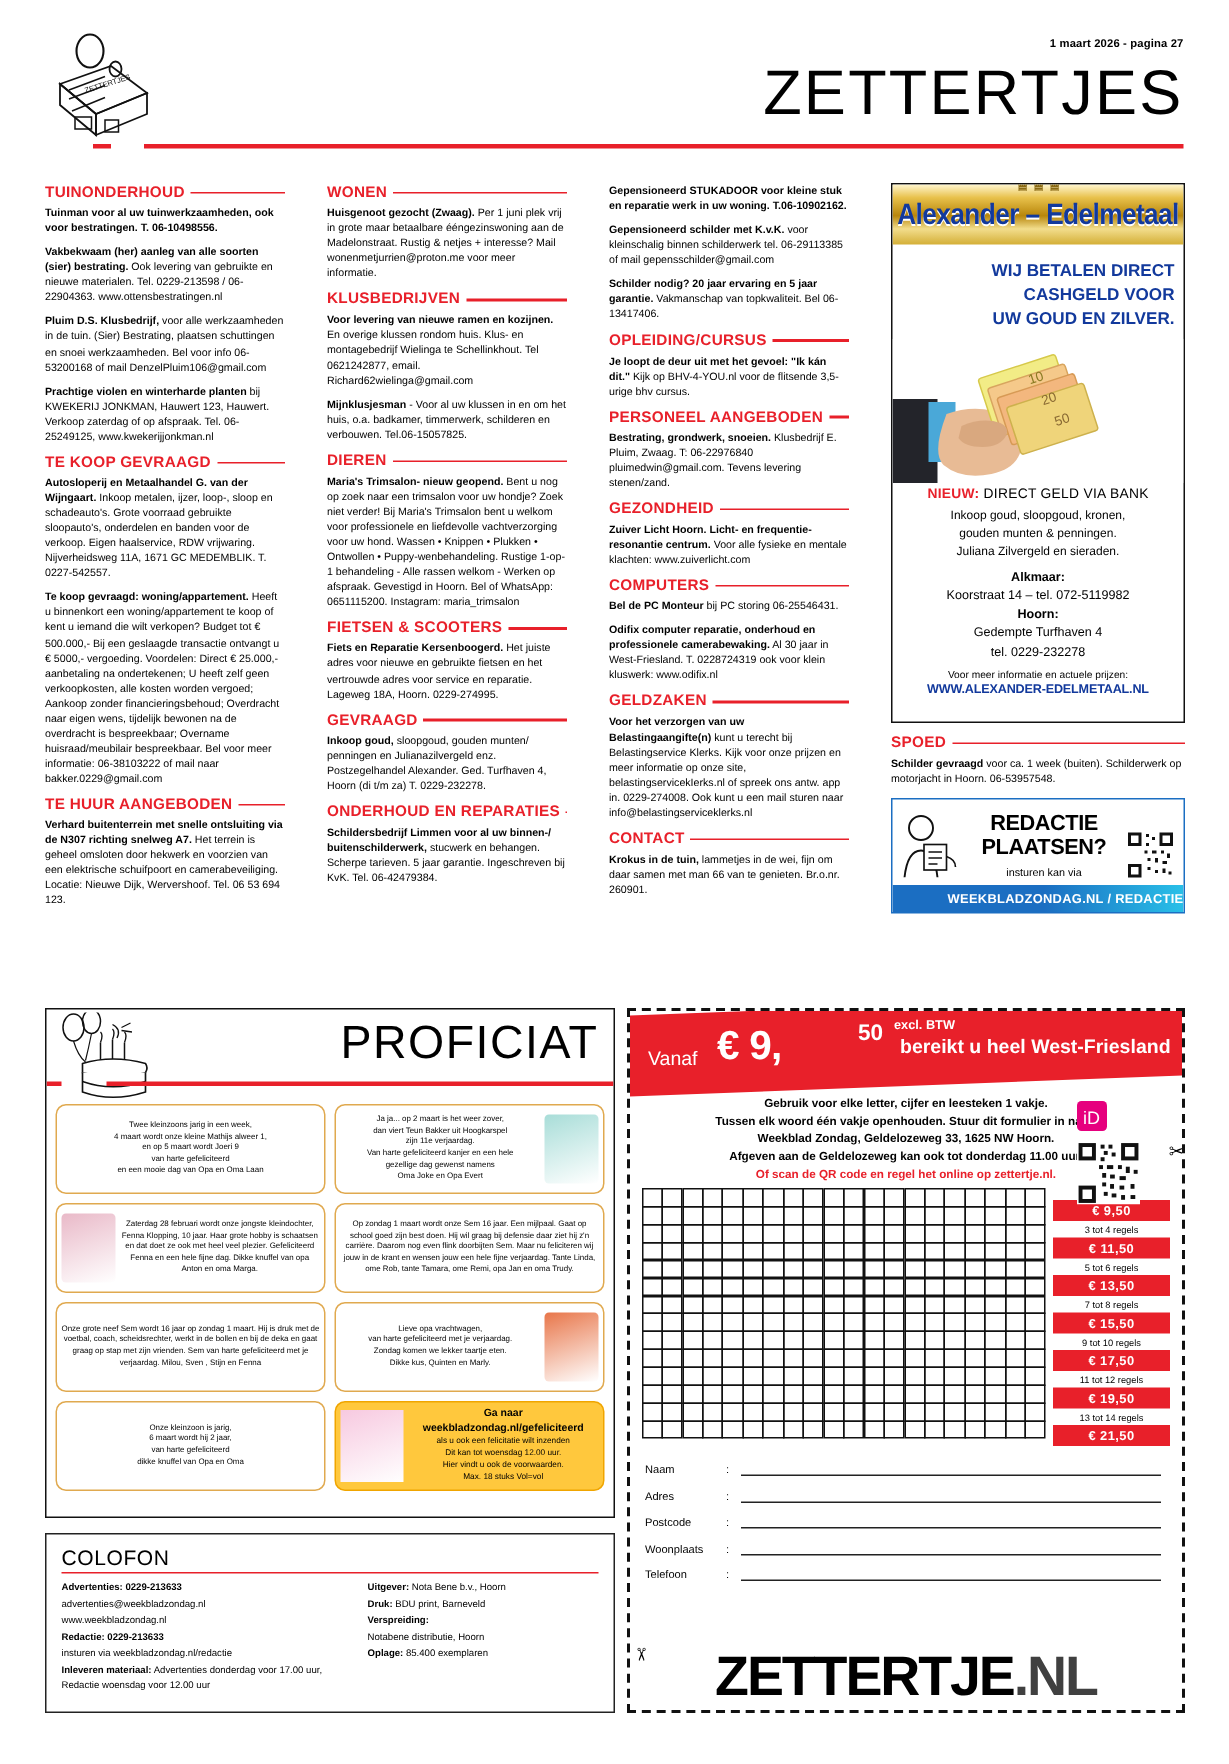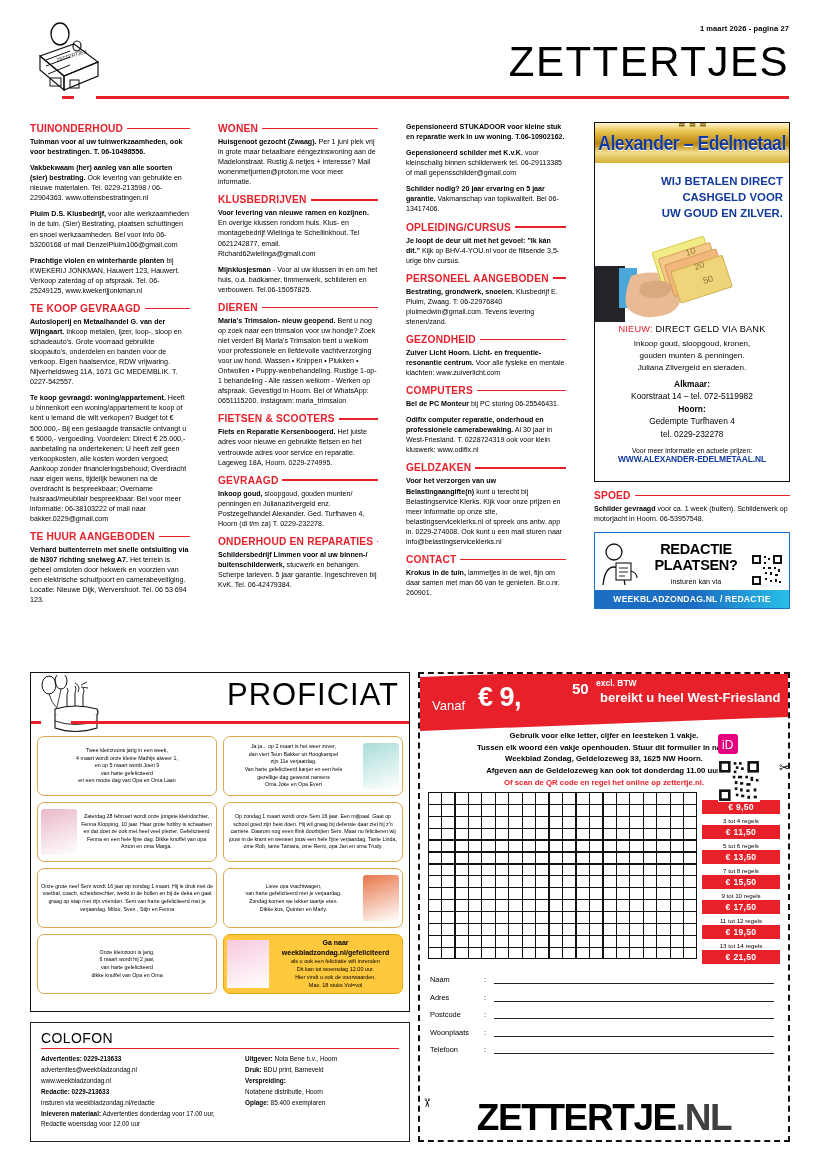--- a/index.html
+++ b/index.html
@@ -77,41 +77,41 @@
   }
   .alex-photo {
     position:relative; height: 96px; overflow:hidden; background:#fff;
   }
   .hand {
     position:absolute; left:-6px; bottom:-2px; width:150px; height:92px;
   }
   .alex-new {
     text-align:center; font-size:9.2px; letter-spacing:.2px; padding:2px 0 4px;
   }
-  .alex-new b { color:#e8202a; font-weight:normal; }
+  .alex-new b { color:#e8202a; font-weight:bold; }
   .alex-body { text-align:center; font-size:8px; line-height:1.5; padding:0 6px; }
   .alex-city { text-align:center; font-size:8.4px; line-height:1.5; padding-top:4px; }
   .alex-city b { font-weight:bold; }
   .alex-foot { text-align:center; font-size:6.8px; padding:6px 4px 0; }
   .alex-url { color:#12399c; font-weight:bold; font-size:8.4px; letter-spacing:-.1px; }
 
   
   .redactie {
     width:196px; border:1.5px solid #1b6ec2; margin-top:8px; background:#fff;
     position:relative; overflow:hidden;
   }
   .redactie-top { display:flex; align-items:center; padding:8px 6px 4px; gap:4px; }
   .red-person { width:40px; height:44px; flex:none; }
   .red-txt { flex:1; text-align:center; }
   .red-t1 { font-size:14.5px; font-weight:bold; line-height:1.12; letter-spacing:-.3px; }
   .red-t2 { font-size:7.2px; margin-top:3px; }
   .red-qr { width:32px; height:32px; flex:none; align-self:flex-end; }
   .redactie-bar {
     background: linear-gradient(90deg,#1b6ec2 0%, #1b6ec2 52%, #29c0e8 100%);
-    color:#fff; font-weight:bold; font-size:8.6px; text-align:center;
+    color:#fff; font-weight:bold; font-size:8.6px; text-align:right;
     padding:4px 0; letter-spacing:.2px;
   }
 
   
   .proficiat {
     position:absolute; left:30px; top:672px; width:380px; height:340px;
     border:1.2px solid #111; background:#fff; overflow:hidden;
   }
   .prof-head { position:relative; height:60px; }
   .prof-title {

